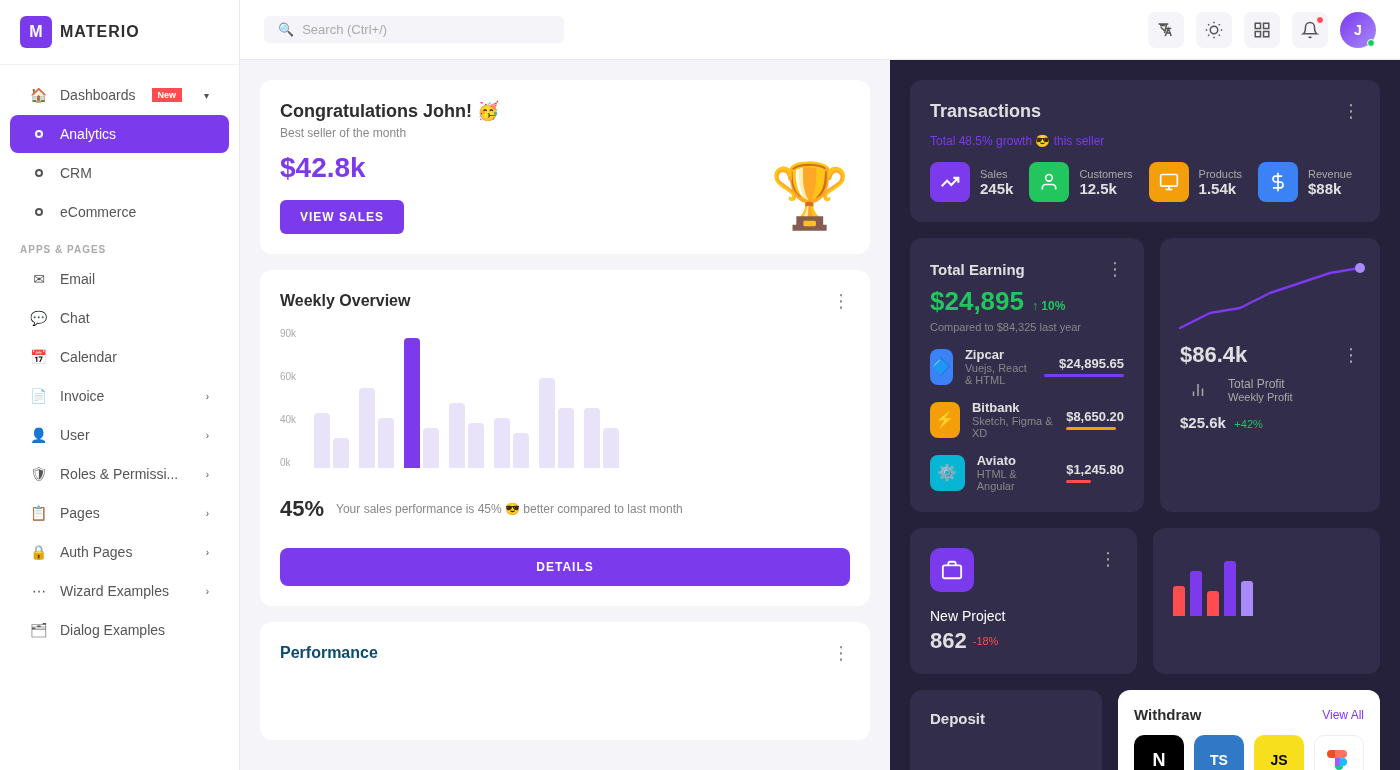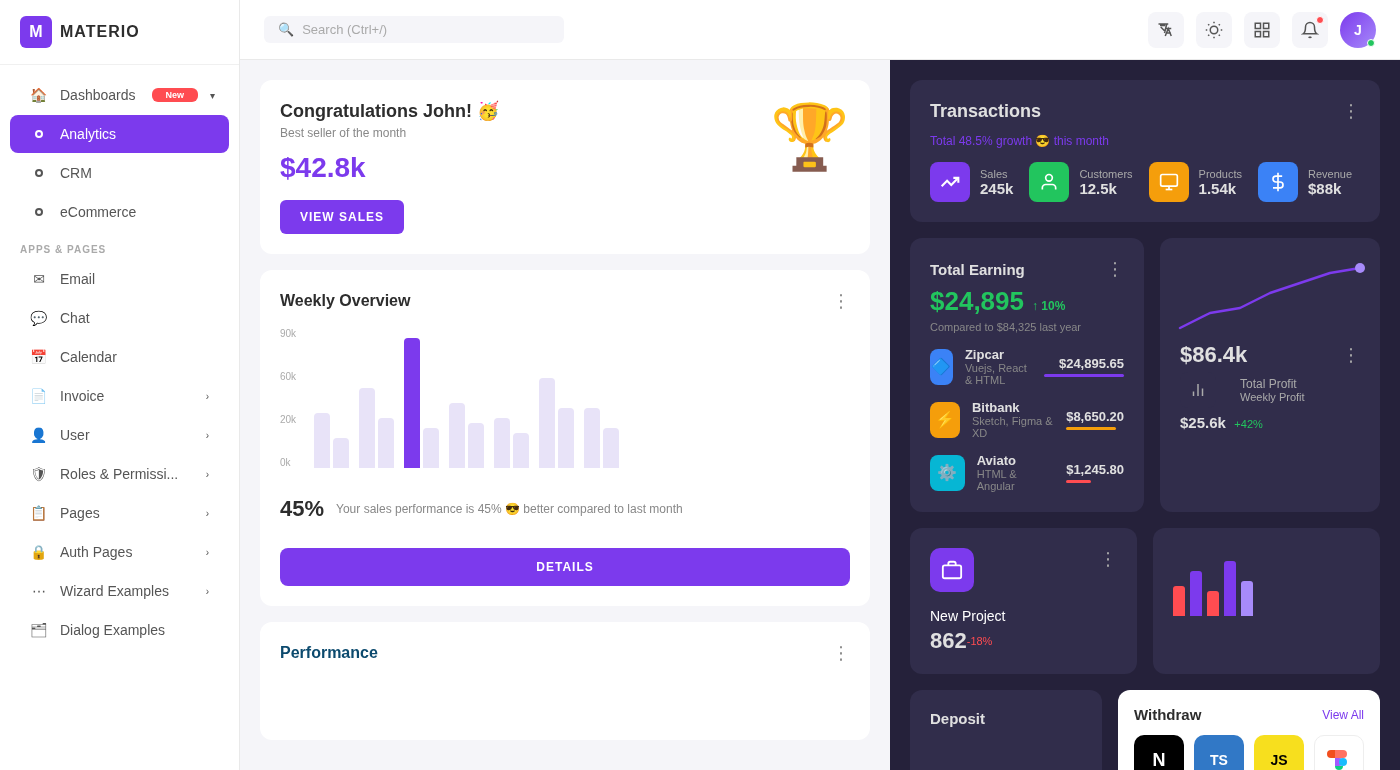--- a/index.html
+++ b/index.html
@@ -41,21 +41,21 @@
       color: #555;
       font-size: 14px;
       font-weight: 500;
       border-radius: 6px;
       margin: 1px 10px;
       position: relative;
     }
     .nav-item.active { background: #7c3aed; color: #fff; border-radius: 8px; }
     .nav-item .nav-icon { width: 18px; height: 18px; display: flex; align-items: center; justify-content: center; font-size: 14px; flex-shrink: 0; }
     .nav-item .nav-icon-circle { width: 8px; height: 8px; border-radius: 50%; border: 2px solid currentColor; }
-    .nav-badge { background: #ff4c51; color: white; font-size: 9px; padding: 2px 14px; border-radius: 6px; font-weight: 600; margin-left: 4px; }
+    .nav-badge { background: #ff4c51; color: white; font-size: 9px; padding: 2px 6px; border-radius: 0; font-weight: 600; margin-left: 4px; }
     .nav-chevron { margin-left: auto; font-size: 10px; }
 
     .nav-section-label {
       font-size: 10px; font-weight: 600; color: #aaa; letter-spacing: 1px;
       padding: 12px 20px 4px;
       text-transform: uppercase;
     }
 
     
     .main-area { flex: 1; display: flex; flex-direction: column; overflow: hidden; }
@@ -91,21 +91,21 @@
     
     .content-area { flex: 1; display: flex; overflow: hidden; }
     .left-panel { width: 650px; min-width: 650px; background: #f5f5f9; overflow-y: auto; padding: 20px; display: flex; flex-direction: column; gap: 16px; }
     .right-panel { flex: 1; background: #25213a; overflow-y: auto; padding: 20px; display: flex; flex-direction: column; gap: 16px; }
 
     
     .card { background: #fff; border-radius: 12px; padding: 20px; }
     .card-dark { background: #312d4b; border-radius: 12px; padding: 20px; color: #e0e0e0; }
 
     
-    .congrats-card { display: flex; align-items: flex-start; justify-content: space-between; gap: 39px; }
+    .congrats-card { display: flex; align-items: flex-end; justify-content: space-between; gap: 39px; }
     .congrats-left { }
     .congrats-title { font-size: 18px; font-weight: 700; color: #2d2d2d; margin-bottom: 4px; }
     .congrats-sub { font-size: 12px; color: #888; margin-bottom: 12px; }
     .congrats-amount { font-size: 28px; font-weight: 700; color: #7c3aed; margin-bottom: 16px; }
     .view-sales-btn {
       background: #7c3aed; color: white; border: none;
       padding: 10px 20px; border-radius: 6px; font-size: 12px;
       font-weight: 700; letter-spacing: 1px; cursor: pointer;
     }
     .trophy { font-size: 64px; }
@@ -330,21 +330,21 @@
       <div class="card">
         <div class="weekly-header">
           <span class="weekly-title">Weekly Overview</span>
           <span class="three-dots">⋮</span>
         </div>
         
         <div style="position:relative; height:160px; margin-bottom:8px;">
           <div style="position:absolute;left:0;top:0;height:140px;display:flex;flex-direction:column;justify-content:space-between;">
             <span style="font-size:10px;color:#aaa;">90k</span>
             <span style="font-size:10px;color:#aaa;">60k</span>
-            <span style="font-size:10px;color:#aaa;">20k</span>
+            <span style="font-size:10px;color:#aaa;">40k</span>
             <span style="font-size:10px;color:#aaa;">0k</span>
           </div>
           <div style="margin-left:34px;height:140px;display:flex;align-items:flex-end;gap:10px;">
 
             <div style="display:flex;gap:3px;align-items:flex-end;">
               <div class="bar light" style="width:16px;height:55px;"></div>
               <div class="bar light" style="width:16px;height:30px;"></div>
             </div>
             <div style="display:flex;gap:3px;align-items:flex-end;">
               <div class="bar light" style="width:16px;height:80px;"></div>
@@ -391,21 +391,21 @@
 
     <div class="right-panel">
 
       <div class="card-dark">
         <div class="transactions-header">
           <span class="transactions-title">Transactions</span>
           <span class="three-dots-menu">⋮</span>
         </div>
         <div class="transactions-sub">
           <span>Total 48.5% growth 😎 </span>
-          <span style="color:#7c3aed;">this month</span>
+          <span style="color:#7c3aed;">this seller</span>
         </div>
         <div class="trans-stats">
           <div class="trans-stat">
             <div class="trans-stat-icon purple">
               <svg width="20" height="20" viewBox="0 0 24 24" fill="white" stroke="white" stroke-width="0">
                 <polyline points="22 7 13.5 15.5 8.5 10.5 2 17" fill="none" stroke="white" stroke-width="2.5"></polyline>
                 <polyline points="16 7 22 7 22 13" fill="none" stroke="white" stroke-width="2.5"></polyline>
               </svg>
             </div>
             <div>
@@ -511,21 +511,21 @@
           <div class="card-dark" style="flex:1;">
             
             <svg width="100%" height="80" viewBox="0 0 180 80" class="mini-chart">
               <polyline points="0,70 30,55 60,50 90,35 120,25 150,15 180,10" fill="none" stroke="#7c3aed" stroke-width="2.5" stroke-linecap="round" stroke-linejoin="round"></polyline>
               <circle cx="180" cy="10" r="5" fill="#a78bfa"></circle>
             </svg>
             <div style="display:flex;justify-content:space-between;align-items:center;margin-bottom:4px;">
               <span style="font-size:22px;font-weight:700;color:#e0e0e0;">$86.4k</span>
               <span class="three-dots-menu">⋮</span>
             </div>
-            <div style="display:flex;align-items:center;gap:24px;">
+            <div style="display:flex;align-items:center;gap:12px;">
               <div style="width:36px;height:36px;background:#312d4b;border-radius:8px;display:flex;align-items:center;justify-content:center;">
                 <svg width="18" height="18" viewBox="0 0 24 24" fill="none" stroke="#aaa" stroke-width="2">
                   <line x1="18" y1="20" x2="18" y2="10"></line>
                     <line x1="12" y1="20" x2="12" y2="4"></line>
                   <line x1="6" y1="20" x2="6" y2="14"></line>
                 </svg>
               </div>
               <div>
                 <div style="font-size:12px;color:#aaa;">Total Profit</div>
                 <div style="font-size:11px;color:#aaa;display:flex;align-items:center;gap:4px;">
@@ -547,21 +547,21 @@
           <div style="display:flex;justify-content:space-between;align-items:flex-start;margin-bottom:8px;">
             <div class="new-project-icon">
               <svg width="22" height="22" viewBox="0 0 24 24" fill="none" stroke="white" stroke-width="2">
                 <rect x="2" y="7" width="20" height="14" rx="2"></rect>
                   <path d="M16 7V5a2 2 0 0 0-2-2h-4a2 2 0 0 0-2 2v2"></path>
               </svg>
             </div>
             <span class="three-dots-menu">⋮</span>
           </div>
           <div style="font-size:14px;color:#ffffff;margin-bottom:4px;">New Project</div>
-          <div style="display:flex;align-items:center;">
+          <div style="display:flex;align-items:center;gap:6px;">
             <span style="font-size:22px;font-weight:700;color:#e0e0e0;">862</span>
             <span style="font-size:11px;color:#ff4c51;">-18%</span>
           </div>
         </div>
 
         <div class="card-dark" style="flex:1;">
 
           <div style="display:flex;gap:5px;align-items:flex-end;height:60px;margin-top:8px;">
             <div style="width:12px;height:30px;background:#ff4c51;border-radius:3px 3px 0 0;"></div>
             <div style="width:12px;height:45px;background:#7c3aed;border-radius:3px 3px 0 0;"></div>

